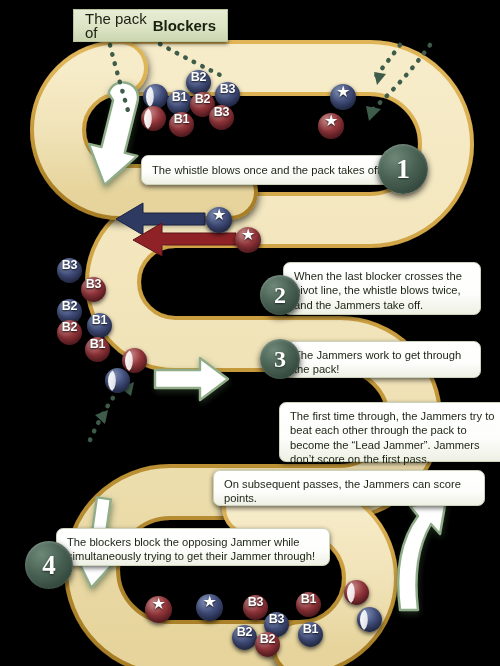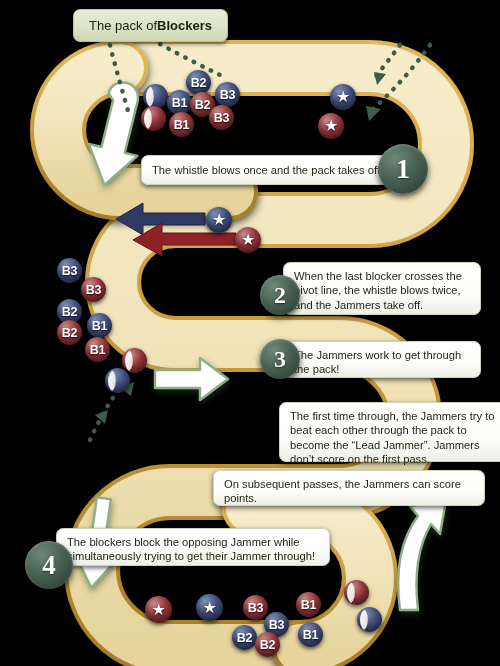--- a/index.html
+++ b/index.html
@@ -7,24 +7,24 @@
        font-family:"Liberation Sans","DejaVu Sans",sans-serif;}
   #stage{position:relative;width:500px;height:666px;background:#000;overflow:hidden;}
 
   svg.layer{position:absolute;left:0;top:0;width:500px;height:666px;}
 
   
   .callout{
     position:absolute;
     background:linear-gradient(to bottom,#e7ecd4 0%,#dce4c6 55%,#ccd6b0 100%);
     border:1px solid #b8c49b;
-    border-radius:7px;
+    border-radius:0;
     box-shadow:0 2px 4px rgba(0,0,0,.55);
     color:#18200f;
-    font-size:13px;
+    font-size:15px;
     line-height:14px;
     padding:6px 11px;
     box-sizing:border-box;
   }
   .callout b{font-weight:bold;}
 
   
   .stepbox{
     position:absolute;
     background:linear-gradient(to bottom,#ffffff 0%,#fdfdfb 60%,#eef0e4 100%);
@@ -48,21 +48,21 @@
     display:flex;align-items:center;justify-content:center;
     font-family:"Liberation Serif","DejaVu Serif",serif;
     font-weight:bold;
     text-shadow:0 1px 2px rgba(0,0,0,.55);
   }
 
   
   .puck{
     position:absolute;
     border-radius:50%;
-    display:flex;align-items:center;justify-content:center;
+    display:flex;align-items:flex-start;justify-content:center;
     color:#fff;
     font-weight:bold;
     font-size:12.5px;
     letter-spacing:-.3px;
     text-shadow:0 1px 2px rgba(0,0,0,.85);
     box-shadow:0 2px 4px rgba(0,0,0,.65), inset 0 -4px 7px rgba(0,0,0,.35);
     box-sizing:border-box;
   }
   .puck.blue{background:radial-gradient(circle at 33% 26%, #7e8fb6 0%, #44507e 45%, #222b4c 100%);}
   .puck.red {background:radial-gradient(circle at 33% 26%, #c98a8a 0%, #96373c 45%, #5d1a20 100%);}

